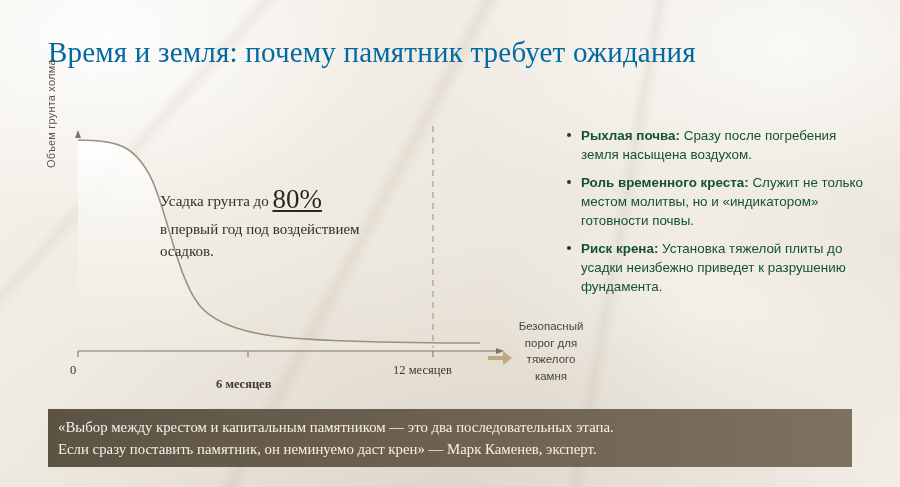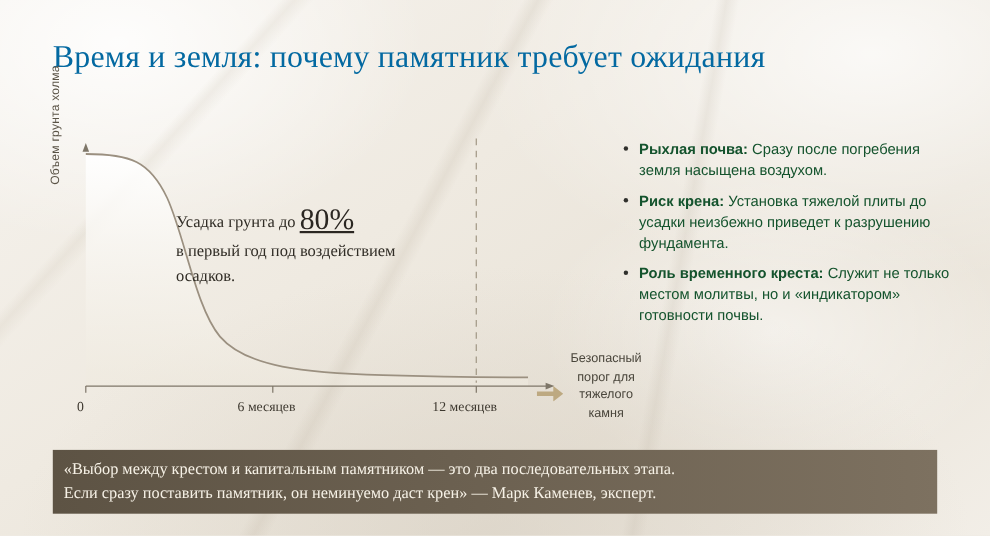--- a/index.html
+++ b/index.html
@@ -82,21 +82,21 @@
     white-space: nowrap;
   }
 
   .x-tick {
     position: absolute;
     font-size: 12.5px;
     color: #3d382f;
     font-family: "Liberation Serif", serif;
   }
   .x-tick.t0 { left: 22px; top: 243px; }
-  .x-tick.t1 { left: 168px; top: 243px; }
+  .x-tick.t1 { left: 168px; top: 257px; font-weight: bold; }
   .x-tick.t2 { left: 345px; top: 243px; }
 
   .callout {
     position: absolute;
     left: 160px;
     top: 180px;
     width: 210px;
     font-size: 15px;
     color: #312d26;
     line-height: 1.45;
@@ -230,24 +230,24 @@
     </svg>
   </div>
 
   <div class="threshold">Безопасный порог для тяжелого камня</div>
 
   <div class="bullets">
     <div class="bullet">
       <b>Рыхлая почва:</b><span> Сразу после погребения земля насыщена воздухом.</span>
     </div>
     <div class="bullet">
+      <b>Роль временного креста:</b><span> Служит не только местом молитвы, но и «индикатором» готовности почвы.</span>
+    </div>
+    <div class="bullet">
       <b>Риск крена:</b><span> Установка тяжелой плиты до усадки неизбежно приведет к разрушению фундамента.</span>
-    </div>
-    <div class="bullet">
-      <b>Роль временного креста:</b><span> Служит не только местом молитвы, но и «индикатором» готовности почвы.</span>
     </div>
   </div>
 
   <div class="quote-bar">
     <div class="quote-text">
       <span>«Выбор между крестом и капитальным памятником — это два последовательных этапа.</span><br>
       <span>Если сразу поставить памятник, он неминуемо даст крен» — Марк Каменев, эксперт.</span>
     </div>
   </div>
 

